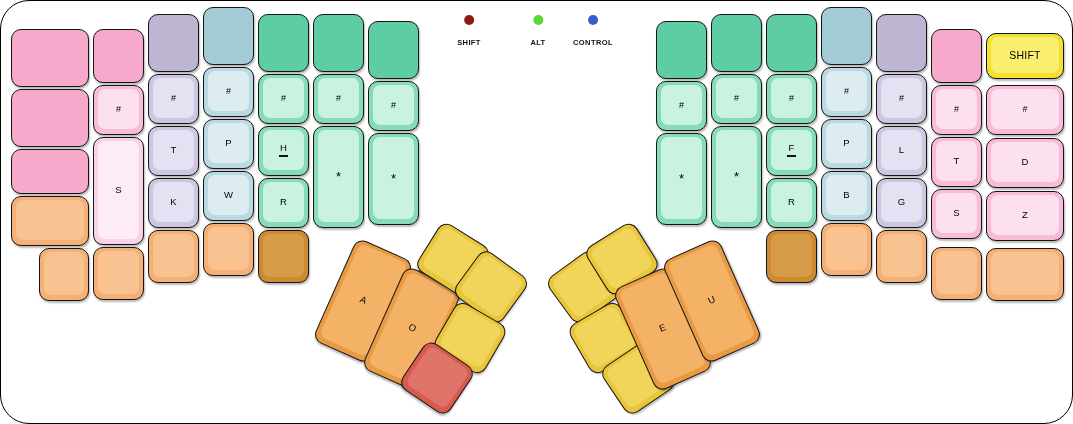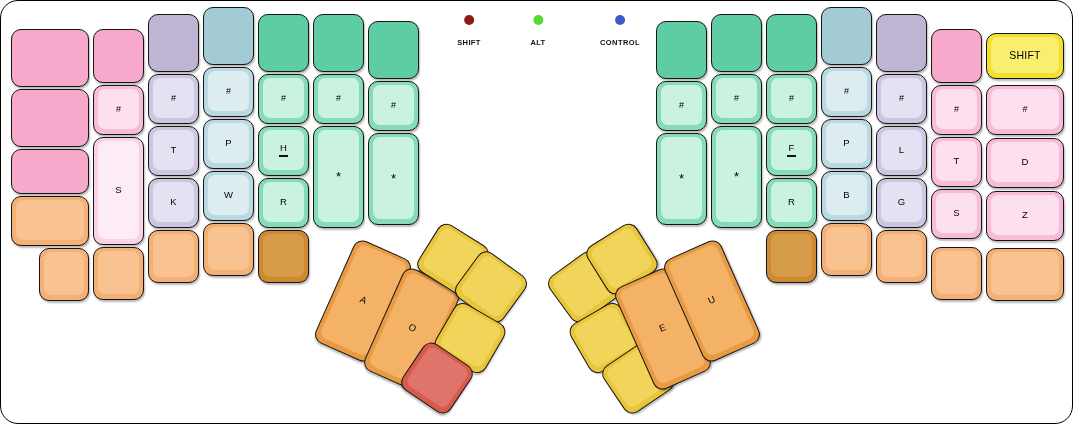--- a/index.html
+++ b/index.html
@@ -1,19 +1,19 @@
 <!DOCTYPE html>
 <html><head>
 <meta charset="utf-8">
 <style>
   html,body{margin:0;padding:0;background:#ffffff;}
   body{width:1073px;height:424px;font-family:"Liberation Sans",sans-serif;}
   .board{
     position:relative;width:1071px;height:422px;background:#ffffff;
-    border:1px solid #000;border-radius:18px;overflow:hidden;
+    border:1px solid #000;border-radius:29px;overflow:hidden;
   }
   .key{
     position:absolute;box-sizing:border-box;
     border:1px solid #151515;border-radius:10px;
     box-shadow:1px 2px 2px rgba(0,0,0,0.28);
   }
   .cap{
     position:absolute;left:4px;right:4px;top:3px;bottom:5px;
     border-radius:7px;display:flex;flex-direction:column;
     align-items:center;justify-content:center;
@@ -36,21 +36,21 @@
 <div class="board">
   <div id="indicators">
       <div class="indicator" style="left: 468px;">
         <div class="dot" style="background: rgb(140, 27, 18);"></div>
         <div class="ind-label">SHIFT</div>
       </div>
       <div class="indicator" style="left: 537px;">
         <div class="dot" style="background: rgb(85, 218, 51);"></div>
         <div class="ind-label">ALT</div>
       </div>
-      <div class="indicator" style="left: 619px;">
+      <div class="indicator" style="left: 592px;">
         <div class="dot" style="background: rgb(59, 91, 201);"></div>
         <div class="ind-label">CONTROL</div>
       </div>
     </div>
   <div id="keys">
       <div class="key" style="left: 10px; top: 28px; width: 78px; height: 58px; background: rgb(247, 169, 204);">
         <div class="cap" style="background: rgb(247, 169, 204);"></div>
       </div>
       <div class="key" style="left: 10px; top: 88px; width: 78px; height: 58px; background: rgb(247, 169, 204);">
         <div class="cap" style="background: rgb(247, 169, 204);"></div>

